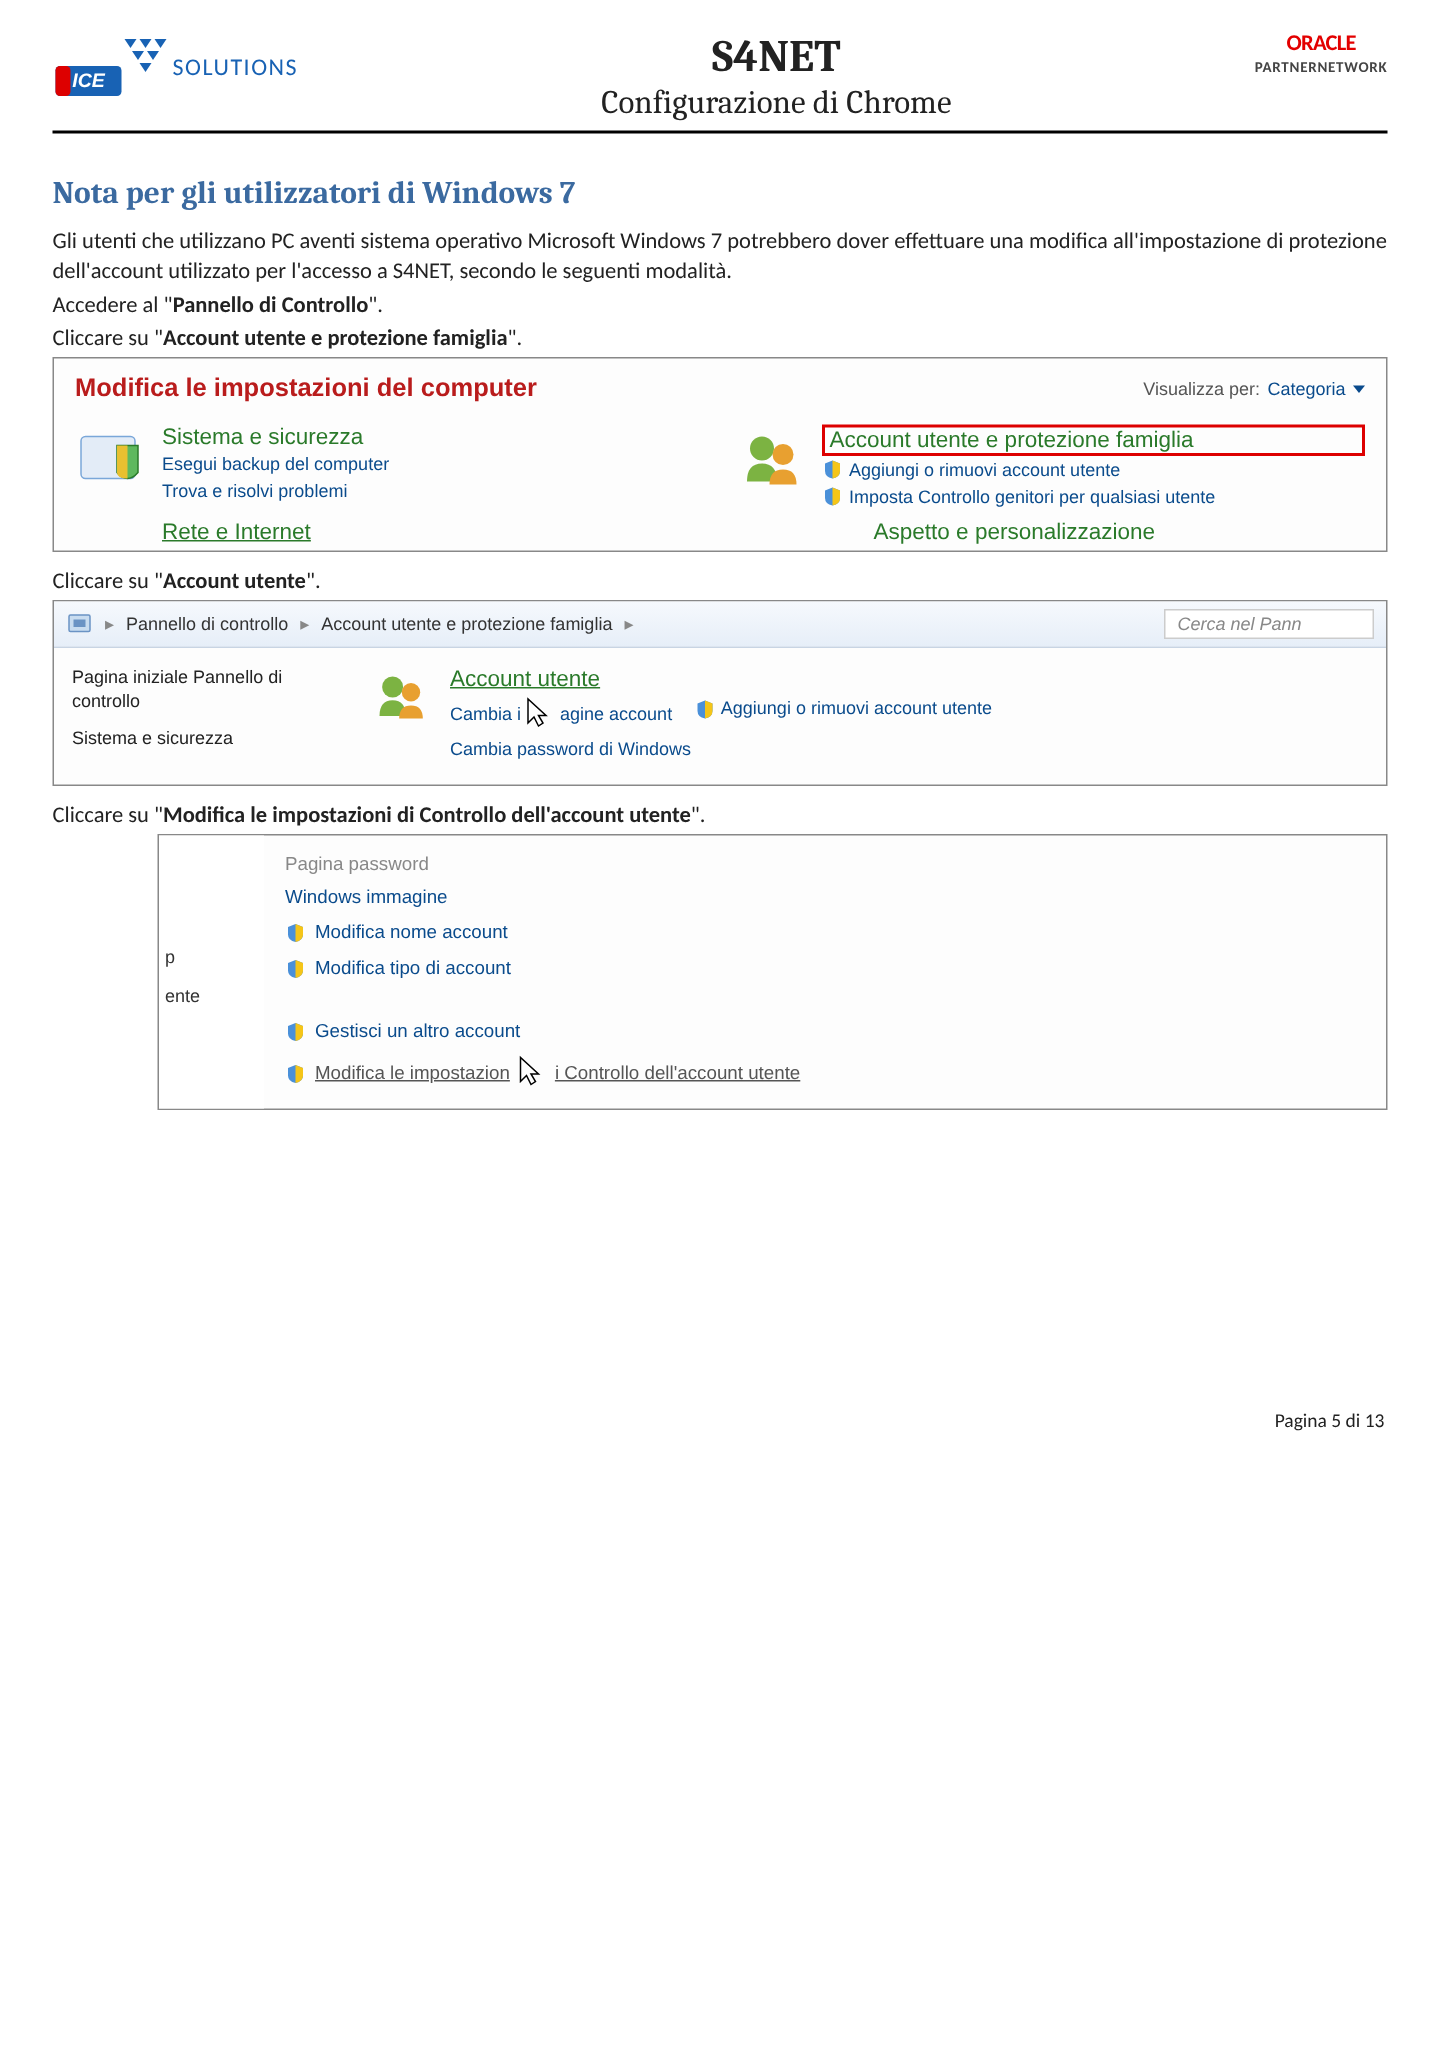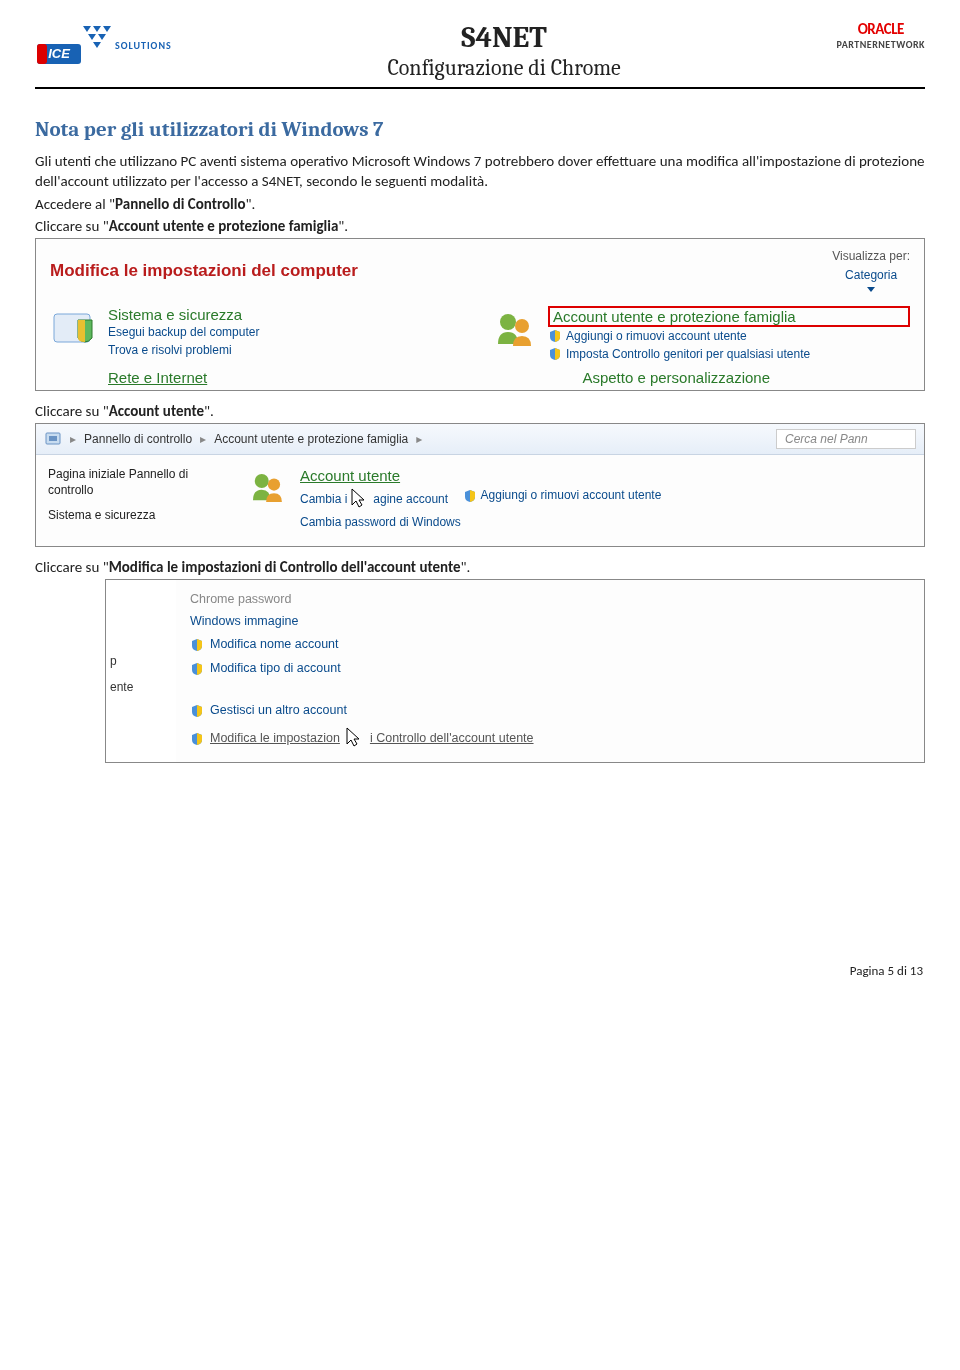--- a/index.html
+++ b/index.html
@@ -1,37 +1,37 @@
 <!DOCTYPE html>
 <html><head>
 <meta charset="utf-8">
 <style>
   * { box-sizing: border-box; margin: 0; padding: 0; }
   body { font-family: Calibri, Arial, sans-serif; font-size: 15px; color: #222; width: 960px; background: #fff; }
   .page { padding: 20px 35px 30px 35px; }
   .header { display: flex; align-items: flex-start; justify-content: space-between; border-bottom: 2px solid #000; padding-bottom: 6px; margin-bottom: 28px; }
   .logo-left { display: flex; flex-direction: row; align-items: center; }
   .logo-left svg { width: 80px; height: 50px; }
-  .logo-left-text { font-size: 10px; font-weight: bold; color: #1862b4; letter-spacing: 1px; }
+  .logo-left-text { font-size: 16px; font-weight: normal; color: #1862b4; letter-spacing: 1px; }
   .head-center { text-align: center; flex: 1; }
   .head-title { font-size: 30px; font-weight: bold; font-family: Cambria, Georgia, serif; }
   .head-subtitle { font-size: 22px; font-family: Cambria, Georgia, serif; }
   .logo-right { text-align: center; }
   .oracle { color: #e30000; font-weight: bold; font-size: 15px; letter-spacing: -0.5px; }
   .partner { color: #444; font-size: 10px; font-weight: bold; letter-spacing: 0.5px; }
   h2.section { color: #3b6aa0; font-family: Cambria, Georgia, serif; font-size: 21px; font-weight: bold; margin-bottom: 10px; }
   p.body { line-height: 1.35; margin-bottom: 2px; }
   .instr { margin-bottom: 10px; }
   .bold { font-weight: bold; }
   .shot { border: 1px solid #888; background: #fdfdfd; margin-bottom: 10px; font-family: "Segoe UI", Tahoma, sans-serif; font-size: 13px; color: #1a1a1a; }
   
   .s1 { padding: 10px 14px 4px 14px; }
   .s1-top { display: flex; justify-content: space-between; align-items: center; margin-bottom: 14px; }
   .s1-title { color: #b91c1c; font-size: 17px; font-weight: bold; }
-  .viewby { color: #555; font-size: 12px; display:flex; align-items:center; gap:5px;flex-direction:column; }
+  .viewby { color: #555; font-size: 12px; display:flex; align-items:center; gap:5px; }
   .cat { color: #0a4b8c; }
   .s1-cols { display: flex; gap: 20px; }
   .s1-col { flex: 1; display: flex; gap: 10px; }
   .s1-text { flex: 1; }
   .cplink-g { color: #2a7a2a; font-size: 15px; }
   .cplink-g.boxed { border: 2px solid #d00; padding: 0 3px; }
   .cpsub { color: #0a4b8c; font-size: 12px; line-height: 1.5; }
   .cpsub .row { display:flex; align-items:flex-start; gap:4px; }
   .s1-bottom { display:flex; justify-content:space-between; margin-top:6px; padding-left:58px; }
   .netlink { color: #2a7a2a; font-size: 15px; text-decoration: underline; }
@@ -225,21 +225,21 @@
   <p class="body instr">
     <span>Cliccare su "</span><span class="bold">Modifica le impostazioni di Controllo dell'account utente</span><span>".</span>
   </p>
 
   <div class="shot s3">
     <div class="s3-left">
       <div>p</div>
       <div>ente</div>
     </div>
     <div class="s3-mid">
-      <div class="row top">Chrome password</div>
+      <div class="row top">Pagina password</div>
       <div class="row">Windows immagine</div>
       <div class="row">
           <svg class="shield-ico" viewBox="0 0 14 14">
             <path d="M7 1 L12 3 L12 8 Q12 12 7 13 Q2 12 2 8 L2 3 Z" fill="#4a90d9"></path>
             <path d="M7 1 L12 3 L12 8 Q12 12 7 13 Z" fill="#f5c518"></path>
           </svg>
           <span>Modifica nome account</span>
         </div>
       <div class="row">
           <svg class="shield-ico" viewBox="0 0 14 14">

